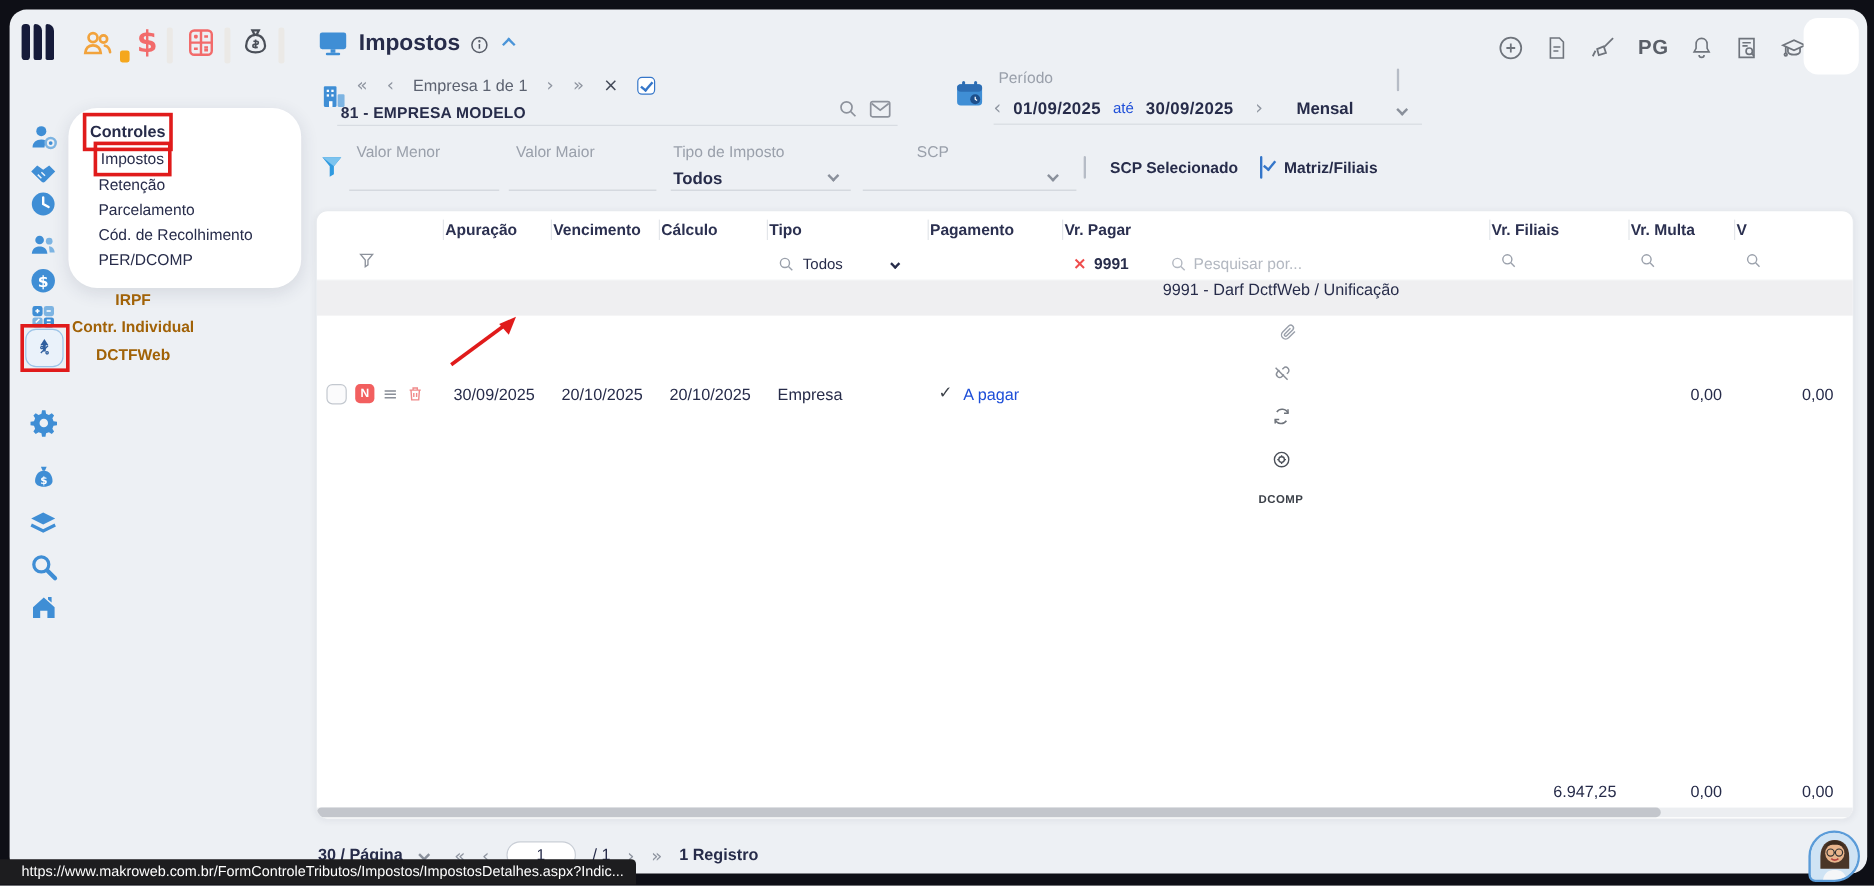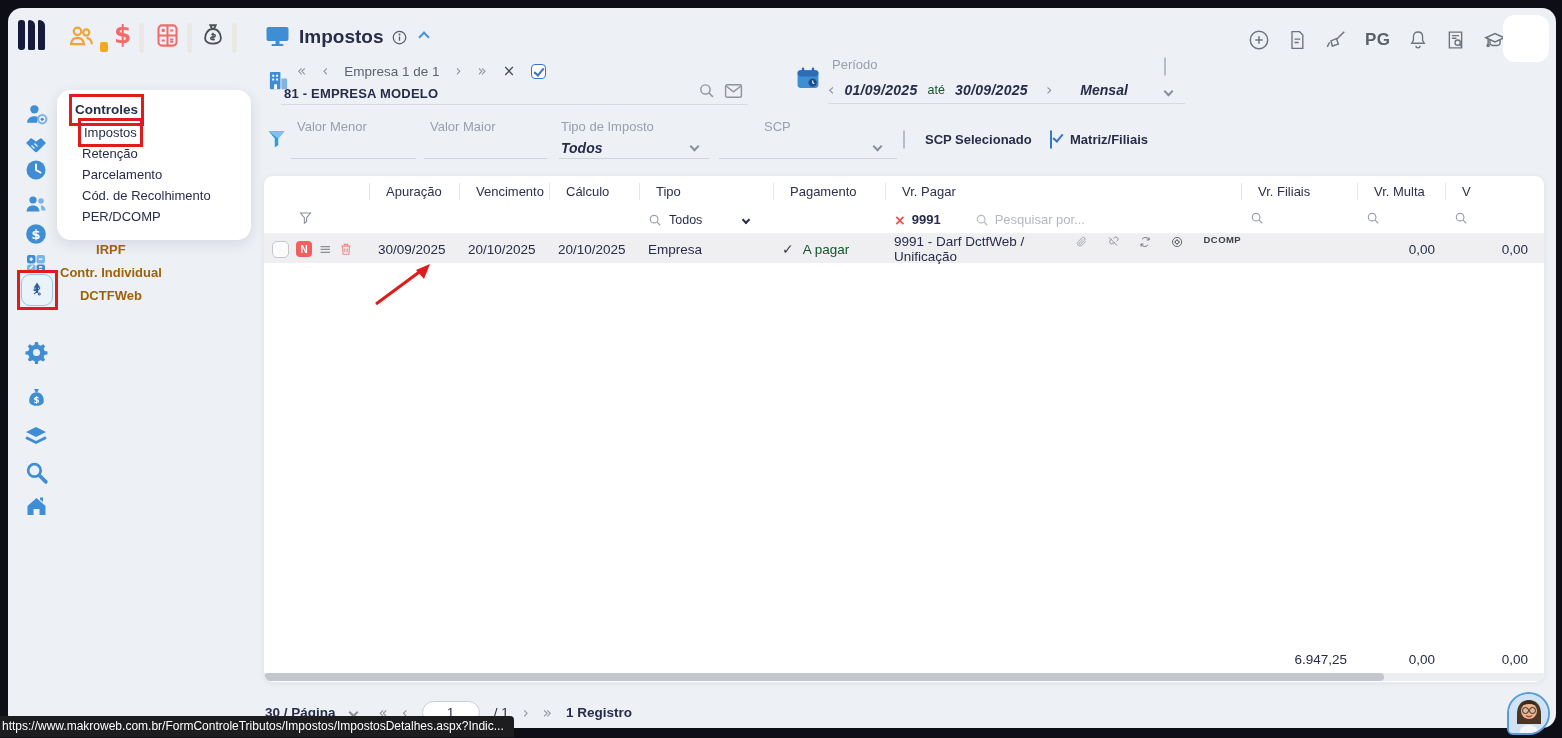--- a/index.html
+++ b/index.html
@@ -8,21 +8,21 @@
     background:#0e0f16;
     font-family:"Liberation Sans","DejaVu Sans",sans-serif;
     overflow:hidden; position:relative;
   }
   .app {
     position:absolute; left:8px; top:8px; right:6px; bottom:10px;
     background:#edf0f4; border-radius:14px; overflow:hidden;
   }
   .abs { position:absolute; }
   .glyph { font-family:"DejaVu Sans",sans-serif; }
-  .muted { color:#14532d;text-align:right; }
+  .muted { color:#1d4ed8;text-align:right; }
 
   
   .logo-bar { width:7px; background:#161b3a; border-radius:3px; display:inline-block; margin-right:3px; }
   .tb-divider { width:5px; height:30px; background:#ebe9e6; border-radius:2px; }
   .top-icon { display:flex; align-items:center; justify-content:center; cursor:pointer; }
   .orange-dot { width:8px; height:10px; background:#f5a71d; border-radius:2px; }
 
   .search-row input {
     border:none; background:transparent; outline:none;
     font-family:"Liberation Sans",sans-serif; font-size:14px; color:#3a3f52; width:150px;
@@ -39,21 +39,21 @@
     width:32px; height:32px; border-radius:9px; background:#eaf2fa;
     border:1.5px solid #9cc4e8; display:flex; align-items:center; justify-content:center;
   }
 
   
   .rbox { outline:3px solid #e01b1b; outline-offset:1px; }
 
   
   .menu-panel {
     left:49px; top:82px; width:194px; height:150px;
-    background:#fff; border-radius:14px; box-shadow:0 4px 14px rgba(40,50,80,.12);
+    background:#fff; border-radius:24px; box-shadow:0 4px 14px rgba(40,50,80,.12);
     padding:8px 16px 8px 16px;
   }
   .menu-title { font-size:13.5px; font-weight:800; color:#272c4a; line-height:24px; display:inline-block; padding:0 2px; }
   .menu-item { font-size:13px; color:#272c4a; line-height:21px; margin-left:9px; cursor:pointer; display:block; }
   .menu-item.first { display:inline-block; padding:0 2px; }
   .root-item { font-size:13px; font-weight:800; color:#a16207; line-height:23px; cursor:pointer; display:block;text-align:center; }
 
   
   .page-title { font-size:19px; font-weight:800; color:#272c4a; }
   .nav-glyph { font-size:15px; color:#8f95a0; cursor:pointer; }
@@ -67,32 +67,32 @@
     content:""; position:absolute; left:4px; top:1px; width:4px; height:8px;
     border-right:2.2px solid #3576c9; border-bottom:2.2px solid #3576c9; transform:rotate(40deg);
   }
 
   .chev { display:inline-block; width:7px; height:7px; border-right:2px solid #8a909b; border-bottom:2px solid #8a909b; transform:rotate(45deg); }
   .chev.up { border-color:#4a94d8; transform:rotate(-135deg); border-width:2.5px; width:8px; height:8px; }
   .chev.dark { border-color:#272c4a; border-width:2.4px; }
 
   .field-label { font-size:13px; color:#9aa0ab; }
   .field-line { height:1px; background:#cfd4da; }
-  .field-value { font-size:14px; font-weight:700; color:#272c4a;font-style:italic; }
+  .field-value { font-size:14px; font-weight:700; color:#272c4a; }
   .cb-label { font-size:13px; font-weight:700; color:#272c4a; }
 
   
   .card {
     left:255px; top:167px; width:1282px; height:508px;
     background:#fff; border-radius:10px; border:1px solid #e7eaee;
     box-shadow:0 1px 5px rgba(50,60,90,.07); overflow:hidden;
   }
   .t-row { display:grid; grid-template-columns:105px 90px 90px 90px 134px 112px 356px 116px 88px 93px 60px; width:1334px; align-items:center; }
   .t-head { height:30px; }
-  .t-head .hcell { font-size:13px; font-weight:400; color:#2b3050; padding-left:16px; border-left:1px solid #e3e6ea; line-height:17px; cursor:pointer; }
+  .t-head .hcell { font-size:13px; font-weight:700; color:#2b3050; padding-left:1px; border-left:1px solid #e3e6ea; line-height:17px; cursor:pointer; }
   .t-head .hcell.nb { border-left:none; }
   .t-filter { height:28px; border-bottom:1px solid #f0f2f4; }
   .t-data { height:29px; background:#efeff1; font-size:13.5px; color:#272c4a; cursor:pointer; }
   .cellpad { padding-left:9px; }
   .num { text-align:right; padding-right:10px; font-size:13.5px; color:#272c4a; }
   .redacted-pill { width:74px; height:13px; border-radius:7px; background:#c7cad0; margin-left:auto; margin-right:8px; }
   .badge-n { width:16px; height:16px; border-radius:4px; background:#f25f5f; color:#fff; font-size:10px; font-weight:800; display:flex; align-items:center; justify-content:center; }
   .row-cb { width:17px; height:17px; border:1.6px solid #c3c8cf; border-radius:5px; background:#fbfbfc; }
   .darf-txt { font-size:9.5px; font-weight:800; color:#3c4149; letter-spacing:.4px; }
   .filter-chip-x { color:#ef4d4d; font-size:14px; font-weight:700; }
@@ -103,21 +103,21 @@
   .scroll-thumb { width:1120px; height:8px; border-radius:4px; background:#c3c6cc; cursor:pointer; }
 
   
   .pg-text { font-size:13.5px; color:#272c4a; font-weight:600; }
   .pg-glyph { font-size:15px; color:#8f95a0; cursor:pointer; }
   .page-pill { width:58px; height:23px; border:1px solid #c9ced6; border-radius:12px; background:#fff; text-align:center; line-height:21px; font-size:13px; color:#272c4a; }
 
   
   .status-tip {
     position:absolute; left:0; bottom:1px; height:21px; background:#1d1d1f;
-    color:#fff; font-size:12px; line-height:21px; padding:0 10px 0 2px; border-radius:0 4px 0 0;
+    color:#fff; font-size:12px; line-height:21px; padding:0 10px 0 18px; border-radius:0 4px 0 0;
     white-space:nowrap; z-index:50;
   }
   
   .chat-avatar {
     position:absolute; right:12px; bottom:3px; width:43px; height:43px; border-radius:50% 50% 50% 6px;
     border:2px solid #5a9bd8; background:#cfe3f4; overflow:hidden; cursor:pointer; z-index:40;
   }
   .white-corner { right:7px; top:7px; width:46px; height:47px; background:#fff; border-radius:12px; }
 </style>
 </head>
@@ -424,21 +424,21 @@
           </svg>
       </span>
       <span class="cellpad">30/09/2025</span>
       <span class="cellpad">20/10/2025</span>
       <span class="cellpad">20/10/2025</span>
       <span class="cellpad">Empresa</span>
       <span class="cellpad" style="display:flex;align-items:center;gap:9px;">
         <span class="glyph" style="color:#3c4149;font-size:14px;font-weight:700;">✓</span>
         <span class="muted" style="font-size:13.5px;">A pagar</span>
       </span>
-      <span class="cellpad" style="display:flex;align-items:flex-start;gap:20px;">
+      <span class="cellpad" style="display:flex;align-items:center;gap:20px;flex-direction:column;">
         <span>9991 - Darf DctfWeb / Unificação</span>
         <svg style="margin-left:12px;" width="15" height="15" viewBox="0 0 24 24" fill="none" stroke="#9aa0ab" stroke-width="1.9">
             <path d="M21 11.5l-8.5 8.5a5.5 5.5 0 0 1-7.8-7.8L13 4a3.7 3.7 0 0 1 5.2 5.2l-8.2 8.2a1.8 1.8 0 0 1-2.6-2.6L15 7.2"></path>
           </svg>
         <svg width="16" height="15" viewBox="0 0 24 24" fill="none" stroke="#8a8f98" stroke-width="1.9">
             <path d="M9 7l-2.5 2.5a4.2 4.2 0 0 0 6 6L15 13M13 6l1.5-1.5a4.2 4.2 0 0 1 6 6L19 12"></path>
             <line x1="4" y1="4" x2="20" y2="20"></line>
           </svg>
         <svg width="16" height="16" viewBox="0 0 24 24" fill="none" stroke="#6f747c" stroke-width="1.9">
             <path d="M20 8A8 8 0 0 0 6 6.5M4 16a8 8 0 0 0 14 1.5"></path>

